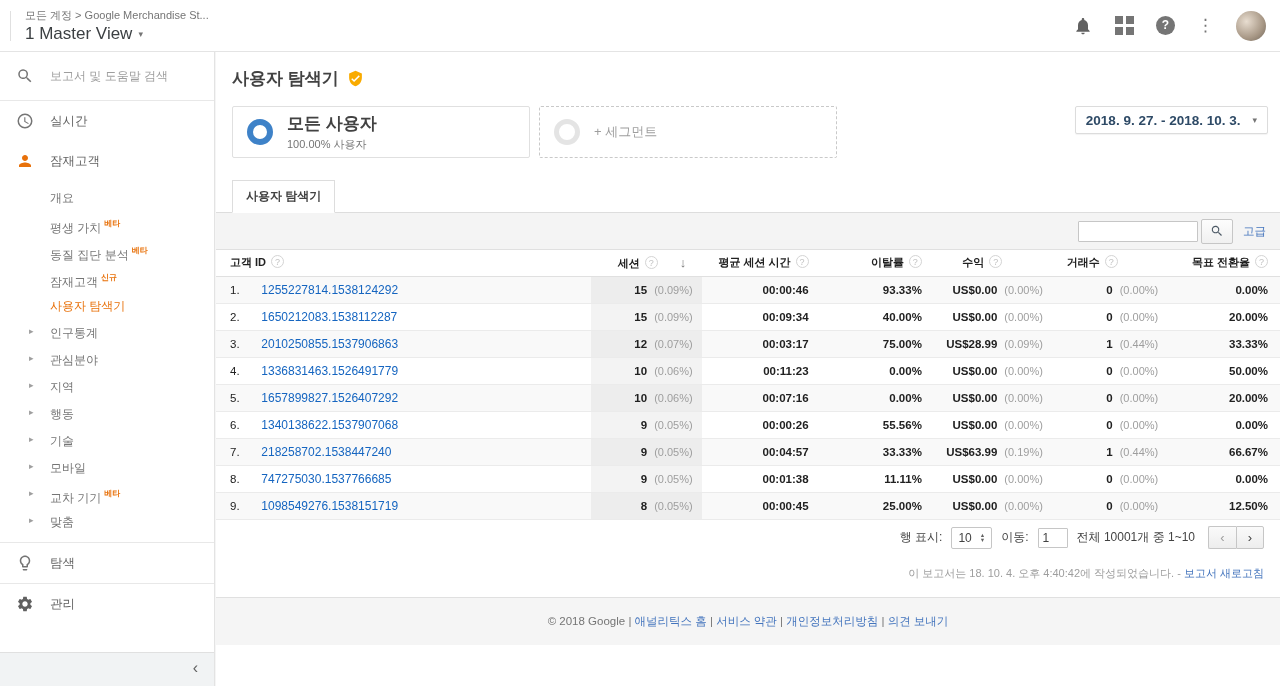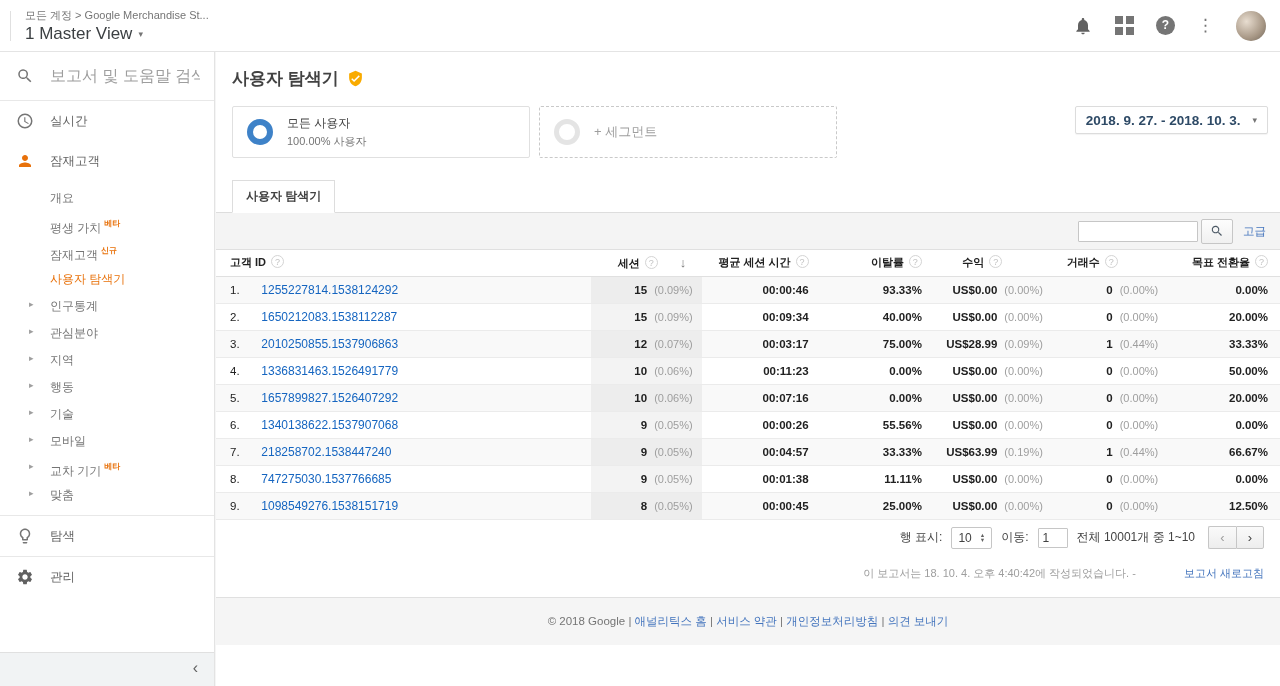--- a/index.html
+++ b/index.html
@@ -30,21 +30,21 @@
                  font-size:12px; font-weight:bold; text-align:center; line-height:19px; cursor:pointer; }
   .dots { font-size:17px; color:#757575; cursor:pointer; line-height:1; }
   .avatar { width:30px; height:30px; border-radius:50%; cursor:pointer;
             background:radial-gradient(circle at 35% 35%, #e8ddd0, #a89886 60%, #6f6458); }
 
   
   .sidebar { position:absolute; top:52px; left:0; bottom:0; width:215px; background:#fff;
              border-right:1px solid #e3e3e3; display:flex; flex-direction:column; }
   .side-search { display:flex; align-items:center; height:48px; padding:0 16px; }
   .side-search svg { width:18px; height:18px; fill:#757575; margin-right:16px; flex:none; }
-  .side-search input { border:none; outline:none; font-size:16px; color:#424242; width:150px;
+  .side-search input { border:none; outline:none; font-size:12px; color:#424242; width:150px;
                        font-family:"Liberation Sans",sans-serif; background:transparent; }
   .side-search input::placeholder { color:#9e9e9e; }
   .side-divider { height:1px; background:#e8e8e8; }
   .nav-item { display:flex; align-items:center; height:40px; padding:0 16px; cursor:pointer; }
   .nav-item svg { width:18px; height:18px; margin-right:16px; flex:none; }
   .nav-label { font-size:12.5px; color:#616161; }
   .subnav { padding:2px 0 8px; }
   .subitem { position:relative; height:27px; line-height:27px; padding-left:50px; cursor:pointer; white-space:nowrap; }
   .expand-arrow { position:absolute; left:29px; top:0; font-size:9px; color:#9e9e9e; }
   .subitem-label { font-size:12px; color:#757575; }
@@ -64,21 +64,21 @@
                 font-size:12px; color:#616161; font-family:"Liberation Sans",sans-serif; }
   .action-btn svg { width:16px; height:16px; fill:#757575; }
 
   .seg-row { position:relative; display:flex; padding:8px 16px 0; gap:9px; }
   .seg-card { width:298px; height:52px; border:1px solid #e0e0e0; border-radius:2px; background:#fff;
               display:flex; align-items:center; padding:0 14px; cursor:pointer; }
   .seg-card.dashed { border:1px dashed #c9c9c9; }
   .donut { flex:none; width:26px; height:26px; border-radius:50%; margin-right:14px; }
   .donut.blue { border:6px solid #3e82c8; }
   .donut.gray { border:5px solid #e4e4e4; }
-  .seg-title { font-size:12px; font-weight:normal; color:#424242; }
+  .seg-title { font-size:17px; font-weight:bold; color:#424242; }
   .seg-sub { font-size:11px; color:#757575; margin-top:2px; }
   .seg-add-label { font-size:13px; color:#9e9e9e; }
   .date-box { position:absolute; right:12px; top:8px; height:28px; background:#fff;
               border:1px solid #dcdcdc; border-radius:2px; display:flex; align-items:center;
               padding:0 10px; cursor:pointer; box-shadow:0 1px 1px rgba(0,0,0,0.05); }
   .date-box .date-text { font-size:13.5px; font-weight:bold; color:#2e4a66; }
   .date-box .caret { margin-left:12px; }
 
   .tab-row { margin-top:22px; padding-left:16px; border-bottom:1px solid #ddd; }
   .tab { display:inline-block; background:#fff; border:1px solid #ddd; border-bottom:1px solid #fff;
@@ -125,21 +125,21 @@
   .spin { display:flex; flex-direction:column; font-size:5.5px; color:#616161; line-height:5px; }
   .pg-input { width:30px; height:20px; border:1px solid #c6c6c6; border-radius:1px; font-size:12px;
               padding:0 4px; font-family:"Liberation Sans",sans-serif; color:#424242; }
   .pg-btns { display:flex; margin-left:4px; }
   .pg-btns button { width:28px; height:23px; border:1px solid #c6c6c6; background:linear-gradient(#fafafa,#ededed);
                     cursor:pointer; font-size:13px; color:#424242; line-height:1; }
   .pg-btns button:first-child { border-radius:2px 0 0 2px; border-right:none; color:#9e9e9e; }
   .pg-btns button:last-child { border-radius:0 2px 2px 0; }
   .report-note { text-align:right; padding:10px 16px 16px; font-size:11px; color:#9e9e9e;
                  border-bottom:1px solid #e0e0e0; }
-  .report-note a { color:#4374bd; text-decoration:none; cursor:pointer;margin-left:45px; }
+  .report-note a { color:#4374bd; text-decoration:none; cursor:pointer; }
   .page-footer { background:#f5f5f5; text-align:center; padding:16px 0; font-size:11.5px; color:#757575; }
   .page-footer a { color:#4374bd; text-decoration:none; cursor:pointer; }
 </style>
 </head>
 <body>
 
 <div class="app">
 
   <header class="topbar">
     <div class="brand-divider"></div>
@@ -182,20 +182,21 @@
     </div>
     <div class="nav-item">
       <svg viewBox="0 0 24 24" fill="#e8710a">
           <path d="M12 12c2.21 0 4-1.79 4-4s-1.79-4-4-4-4 1.79-4 4 1.79 4 4 4zm0 2c-2.67 0-8 1.34-8 4v2h16v-2c0-2.66-5.33-4-8-4z"></path>
         </svg>
       <span class="nav-label">잠재고객</span>
     </div>
     <div class="subnav">
         <div class="subitem"><span class="expand-arrow"></span><span class="subitem-label">개요</span></div>
         <div class="subitem"><span class="expand-arrow"></span><span class="subitem-label">평생 가치</span><span class="side-badge">베타</span></div>
+        <div class="subitem"><span class="expand-arrow"></span><span class="subitem-label">동질 집단 분석</span><span class="side-badge">베타</span></div>
         <div class="subitem"><span class="expand-arrow"></span><span class="subitem-label">잠재고객</span><span class="side-badge">신규</span></div>
         <div class="subitem active"><span class="expand-arrow"></span><span class="subitem-label">사용자 탐색기</span></div>
         <div class="subitem"><span class="expand-arrow">▸</span><span class="subitem-label">인구통계</span></div>
         <div class="subitem"><span class="expand-arrow">▸</span><span class="subitem-label">관심분야</span></div>
         <div class="subitem"><span class="expand-arrow">▸</span><span class="subitem-label">지역</span></div>
         <div class="subitem"><span class="expand-arrow">▸</span><span class="subitem-label">행동</span></div>
         <div class="subitem"><span class="expand-arrow">▸</span><span class="subitem-label">기술</span></div>
         <div class="subitem"><span class="expand-arrow">▸</span><span class="subitem-label">모바일</span></div>
         <div class="subitem"><span class="expand-arrow">▸</span><span class="subitem-label">교차 기기</span><span class="side-badge">베타</span></div>
         <div class="subitem"><span class="expand-arrow">▸</span><span class="subitem-label">맞춤</span></div>

